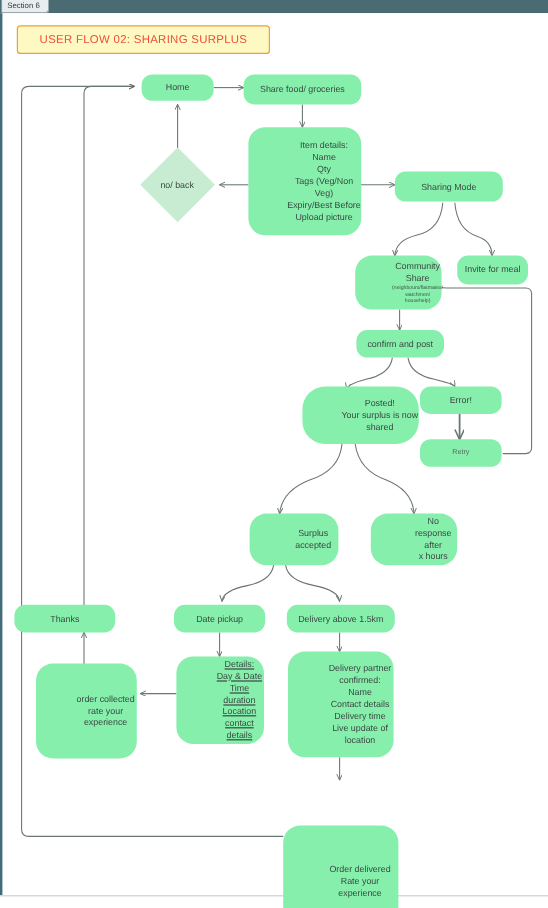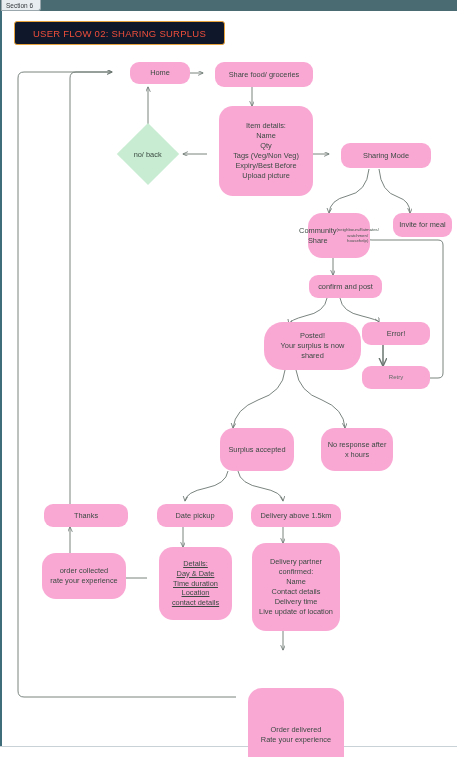--- a/index.html
+++ b/index.html
@@ -36,50 +36,49 @@
   }
   #bottomline{
     position:absolute;left:0;top:746px;width:457px;height:1px;
     background:#c9d2d6;
   }
 
   
   #banner{
     position:absolute;left:14px;top:21px;
     width:211px;height:24px;
-    background:#0f172a;
+    background:#fef9c3;
     border:1px solid #e8a33d;
     border-radius:3px;
     box-sizing:border-box;
     display:flex;align-items:center;
   }
   #banner span{
     color:#ee4e3b;
     font-size:9.5px;
     letter-spacing:.25px;
     margin-left:18px;
     font-weight:400;
   }
 
   
   #wires{position:absolute;left:0;top:0;width:457px;height:757px;}
 
   
   .node{
     position:absolute;
-    background:#f9a8d4;
+    background:#86efac;
     color:#3b4a42;
     display:flex;align-items:center;justify-content:center;
     text-align:center;
     box-sizing:border-box;
     line-height:1.35;
-    margin-left:12px;
   }
   .pill{border-radius:9px;font-size:7.4px;}
-  .big{border-radius:14px;font-size:7.4px;}
+  .big{border-radius:14px;font-size:7.4px;padding-left:32px;}
   .sub{font-size:4.3px;display:block;line-height:1.25;color:#43534a;}
   .diamond{
     position:absolute;
     background:#c7ecd1;
     transform:rotate(45deg);
     display:flex;align-items:center;justify-content:center;
   }
   .diamond > span{
     transform:rotate(-45deg);
     font-size:7.4px;color:#3b4a42;white-space:nowrap;
@@ -174,21 +173,21 @@
 </div>
 
 <div class="diamond" style="left:126px;top:132px;width:44px;height:44px;">
   <span>no/ back</span>
 </div>
 
 <div class="node pill" style="left:329px;top:143px;width:90px;height:25px;">
   <span>Sharing Mode</span>
 </div>
 
-<div class="node big" style="left:296px;top:213px;width:62px;height:45px;flex-direction:row;">
+<div class="node big" style="left:296px;top:213px;width:72px;height:45px;flex-direction:column;">
   <span>Community Share</span>
   <span class="sub ml">(neighbours/flatmates/
 watchmen/ househelp)</span>
 </div>
 
 <div class="node pill" style="left:381px;top:213px;width:59px;height:24px;">
   <span>Invite for meal</span>
 </div>
 
 <div class="node pill" style="left:297px;top:275px;width:73px;height:23px;">
@@ -211,33 +210,33 @@
 
 <div class="node big" style="left:208px;top:428px;width:74px;height:43px;">
   <span>Surplus accepted</span>
 </div>
 
 <div class="node big ml" style="left:309px;top:428px;width:72px;height:43px;">
   <span>No response after
 x hours</span>
 </div>
 
-<div class="node pill" style="left:32px;top:504px;width:84px;height:23px;">
+<div class="node pill" style="left:12px;top:504px;width:84px;height:23px;">
   <span>Thanks</span>
 </div>
 
 <div class="node pill" style="left:145px;top:504px;width:76px;height:23px;">
   <span>Date pickup</span>
 </div>
 
 <div class="node pill" style="left:239px;top:504px;width:90px;height:23px;">
   <span>Delivery above 1.5km</span>
 </div>
 
-<div class="node big ml" style="left:30px;top:553px;width:84px;height:46px;align-items:center;">
+<div class="node big ml" style="left:30px;top:553px;width:84px;height:79px;align-items:center;">
   <span>order collected
 rate your experience</span>
 </div>
 
 <div class="node big ml" style="left:147px;top:547px;width:73px;height:73px;text-decoration:underline;">
   <span>Details:
 Day &amp; Date
 Time duration
 Location
 contact details</span>

